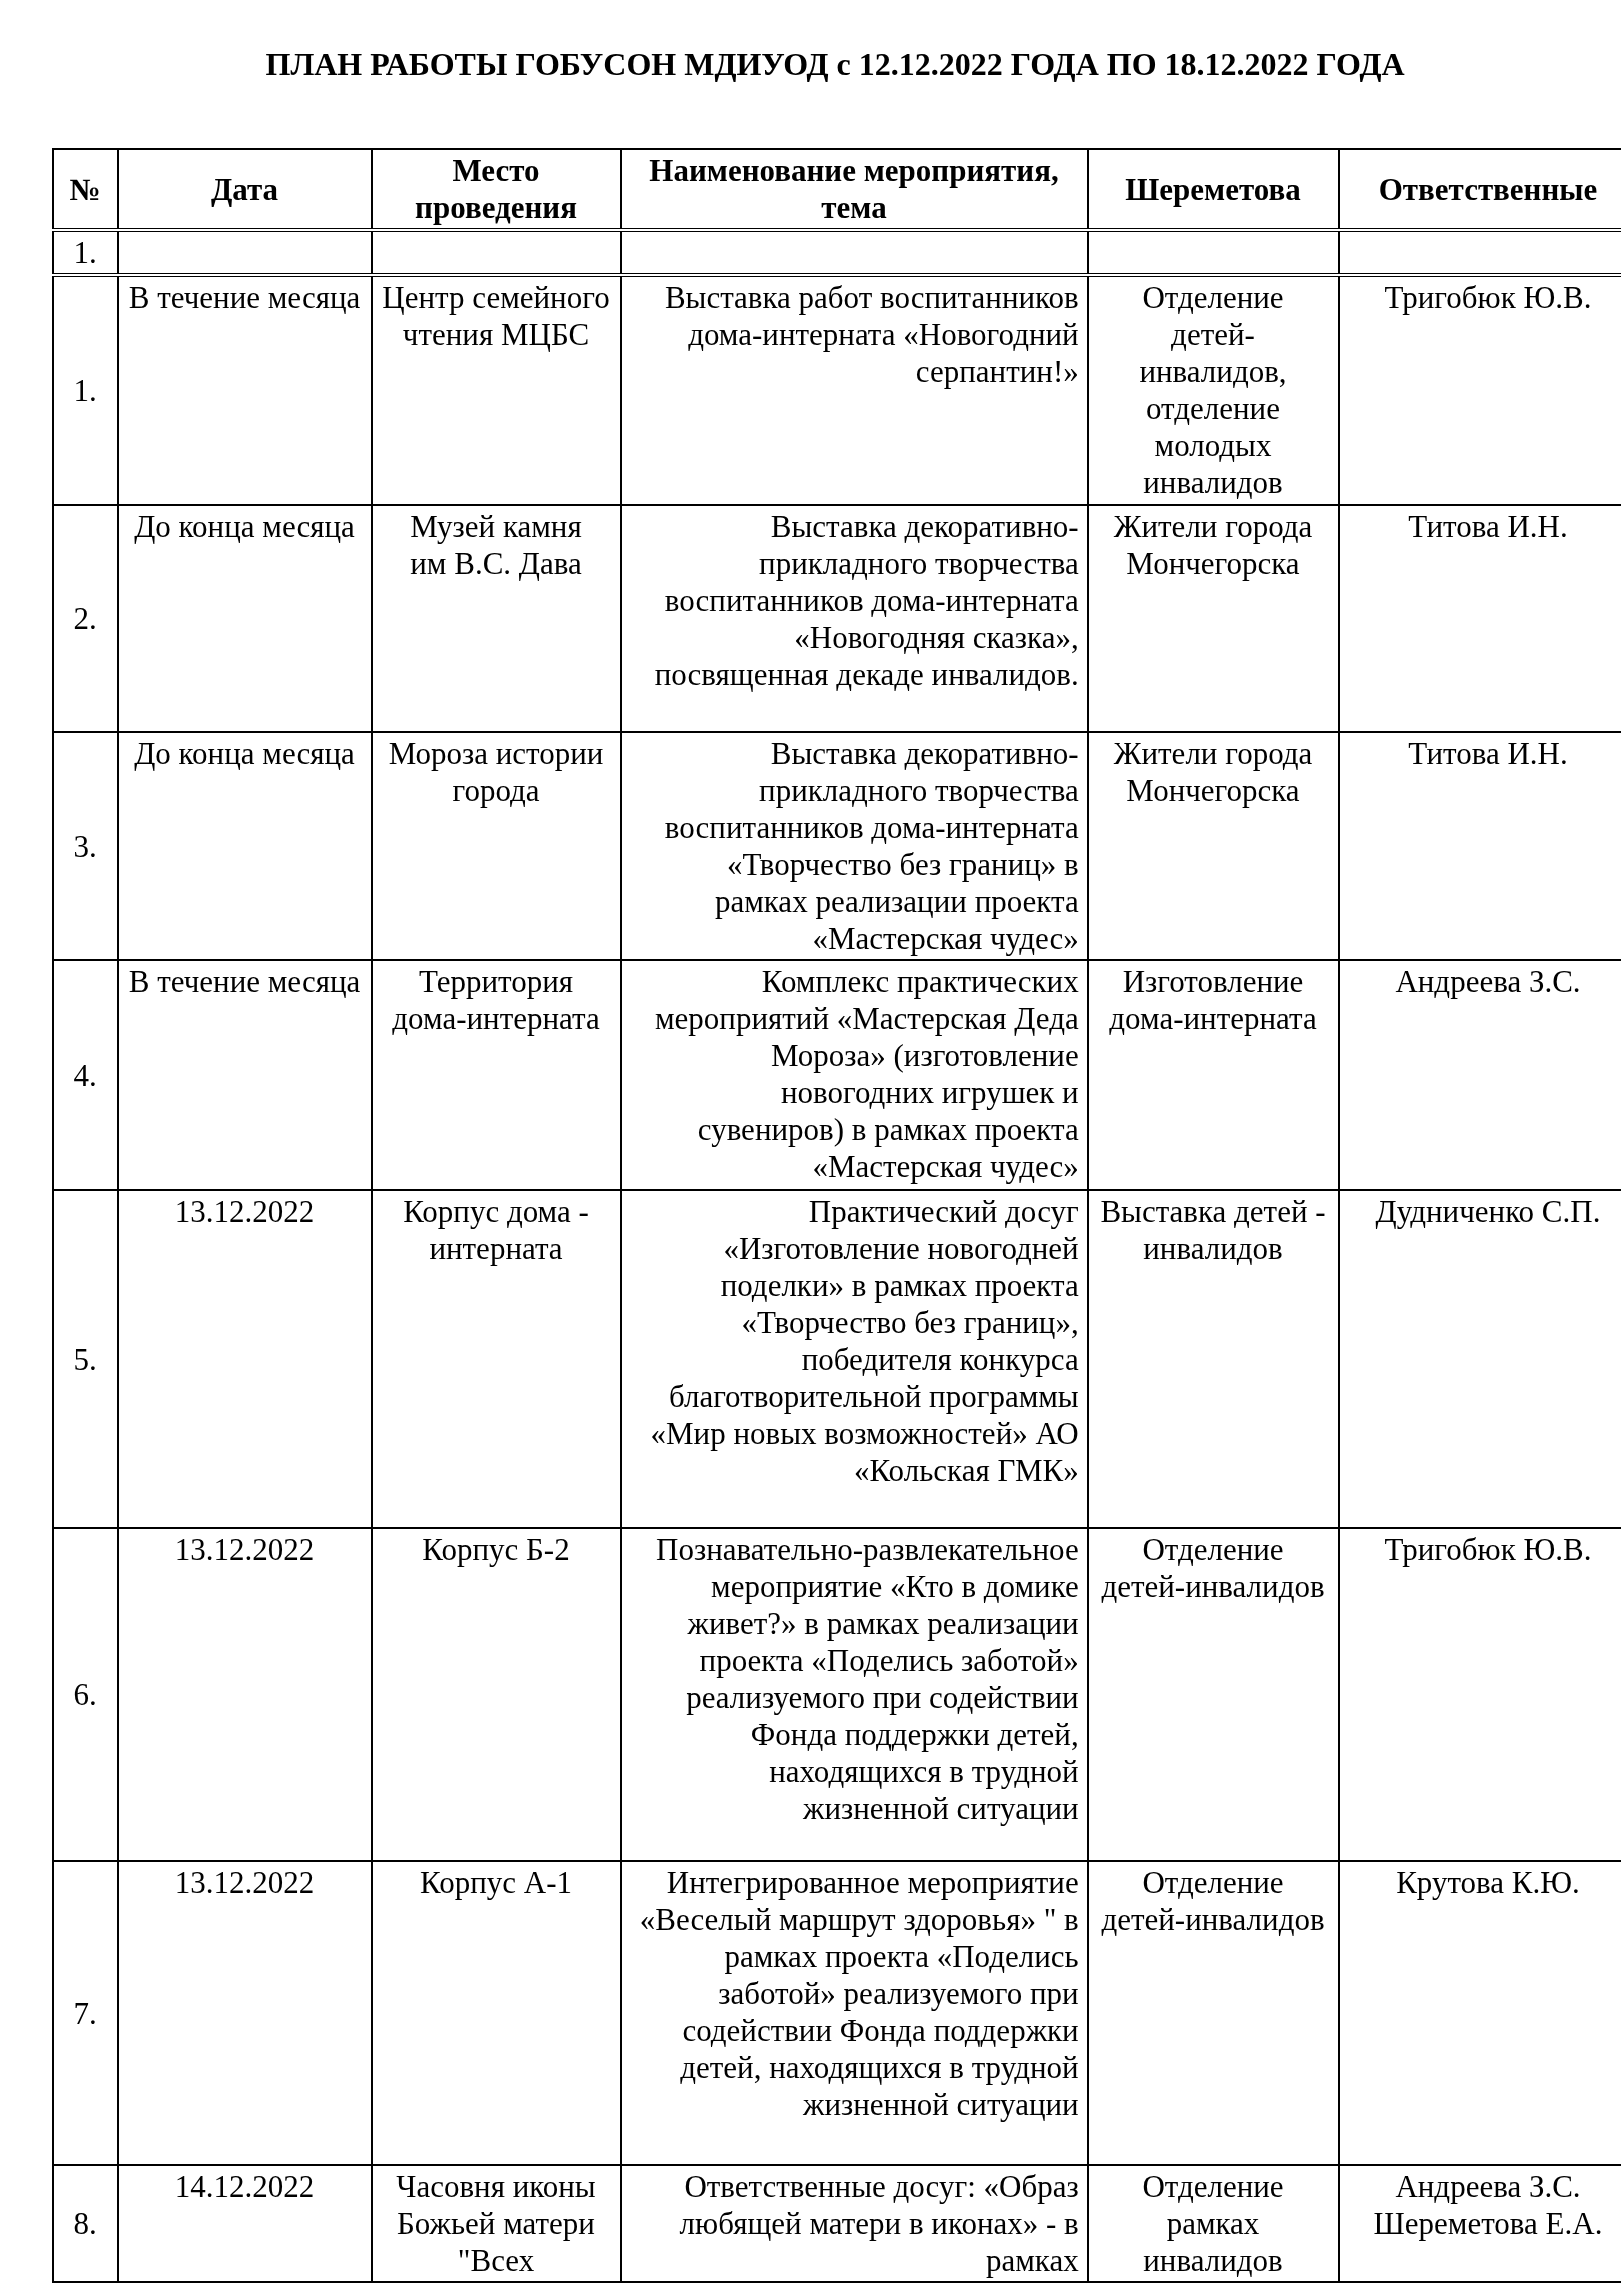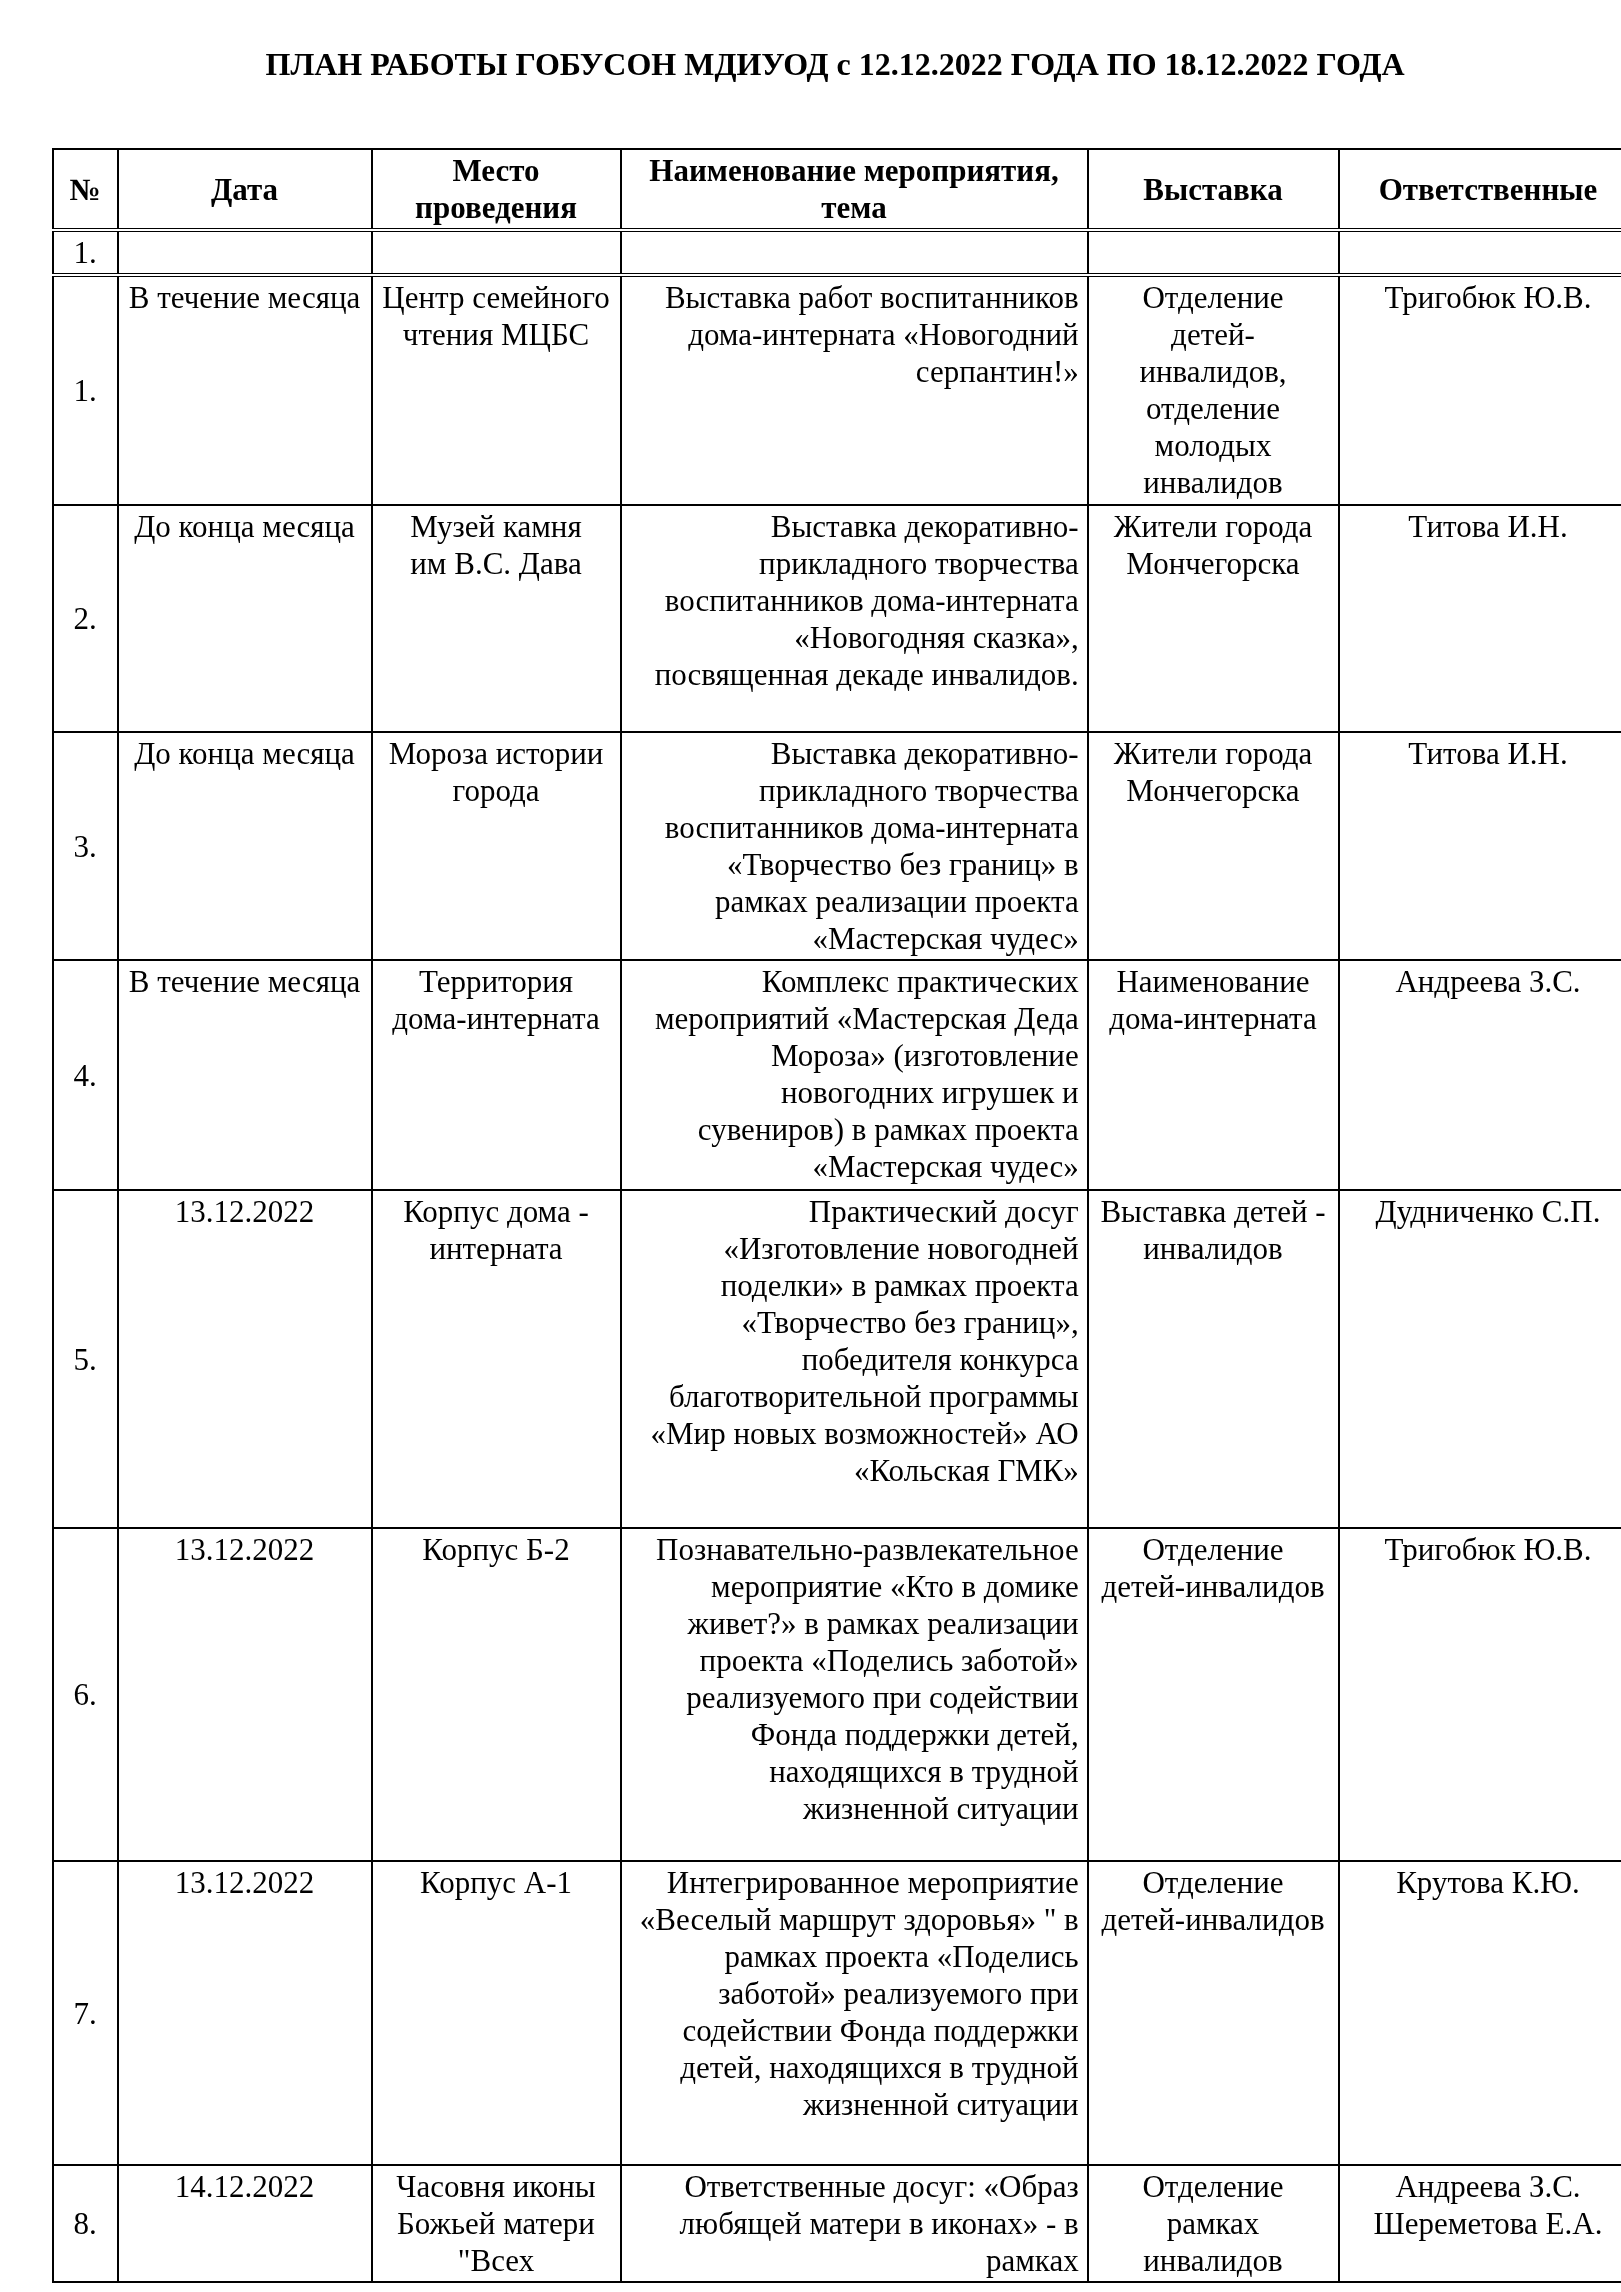--- a/index.html
+++ b/index.html
@@ -90,21 +90,21 @@
       <col class="c-event">
         <col class="c-part">
         <col class="c-resp">
     </colgroup>
     <thead>
       <tr>
         <th>№</th>
         <th>Дата</th>
         <th>Место проведения</th>
         <th>Наименование мероприятия, тема</th>
-        <th>Выставка</th>
+        <th>Шереметова</th>
         <th>Ответственные</th>
       </tr>
     </thead>
     <tbody>
       <tr class="r0">
         <td class="num">1.</td>
         <td></td>
         <td></td>
         <td class="event-cell"></td>
         <td></td>
@@ -132,21 +132,21 @@
         <td>Мороза истории города</td>
         <td class="event-cell">Выставка декоративно-прикладного творчества воспитанников дома-интерната «Творчество без границ» в рамках реализации проекта «Мастерская чудес»</td>
         <td>Жители города Мончегорска</td>
         <td>Титова И.Н.</td>
       </tr>
       <tr class="r4">
         <td class="num">4.</td>
         <td>В течение месяца</td>
         <td>Территория дома-интерната</td>
         <td class="event-cell">Комплекс практических мероприятий «Мастерская Деда Мороза» (изготовление новогодних игрушек и сувениров) в рамках проекта «Мастерская чудес»</td>
-        <td>Наименование дома-интерната</td>
+        <td>Изготовление дома-интерната</td>
         <td>Андреева З.С.</td>
       </tr>
       <tr class="r5">
         <td class="num">5.</td>
         <td>13.12.2022</td>
         <td>Корпус дома - интерната</td>
         <td class="event-cell">Практический досуг «Изготовление новогодней поделки» в рамках проекта «Творчество без границ», победителя конкурса благотворительной программы «Мир новых возможностей» АО «Кольская ГМК»</td>
         <td>Выставка детей - инвалидов</td>
         <td>Дудниченко С.П.</td>
       </tr>

